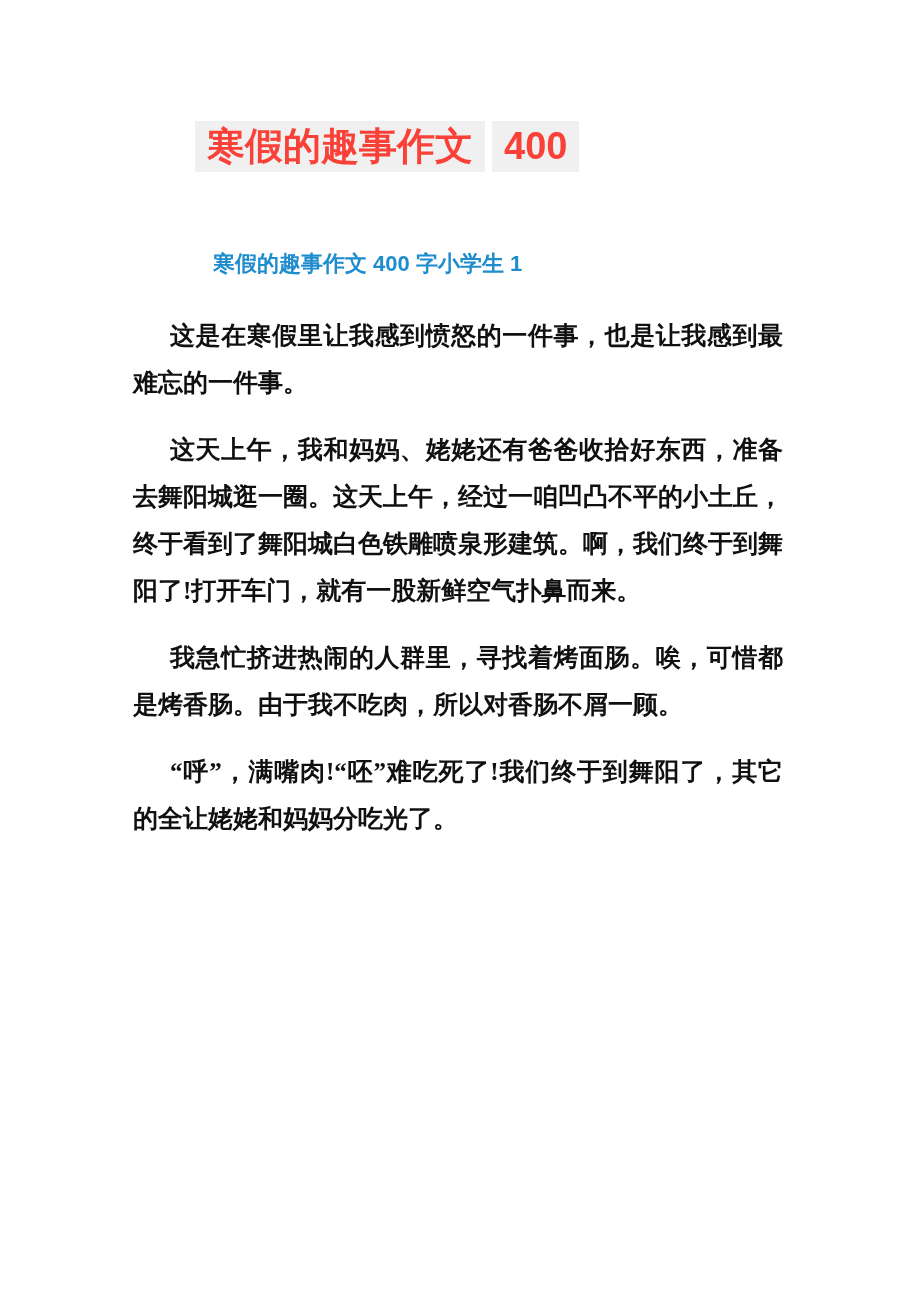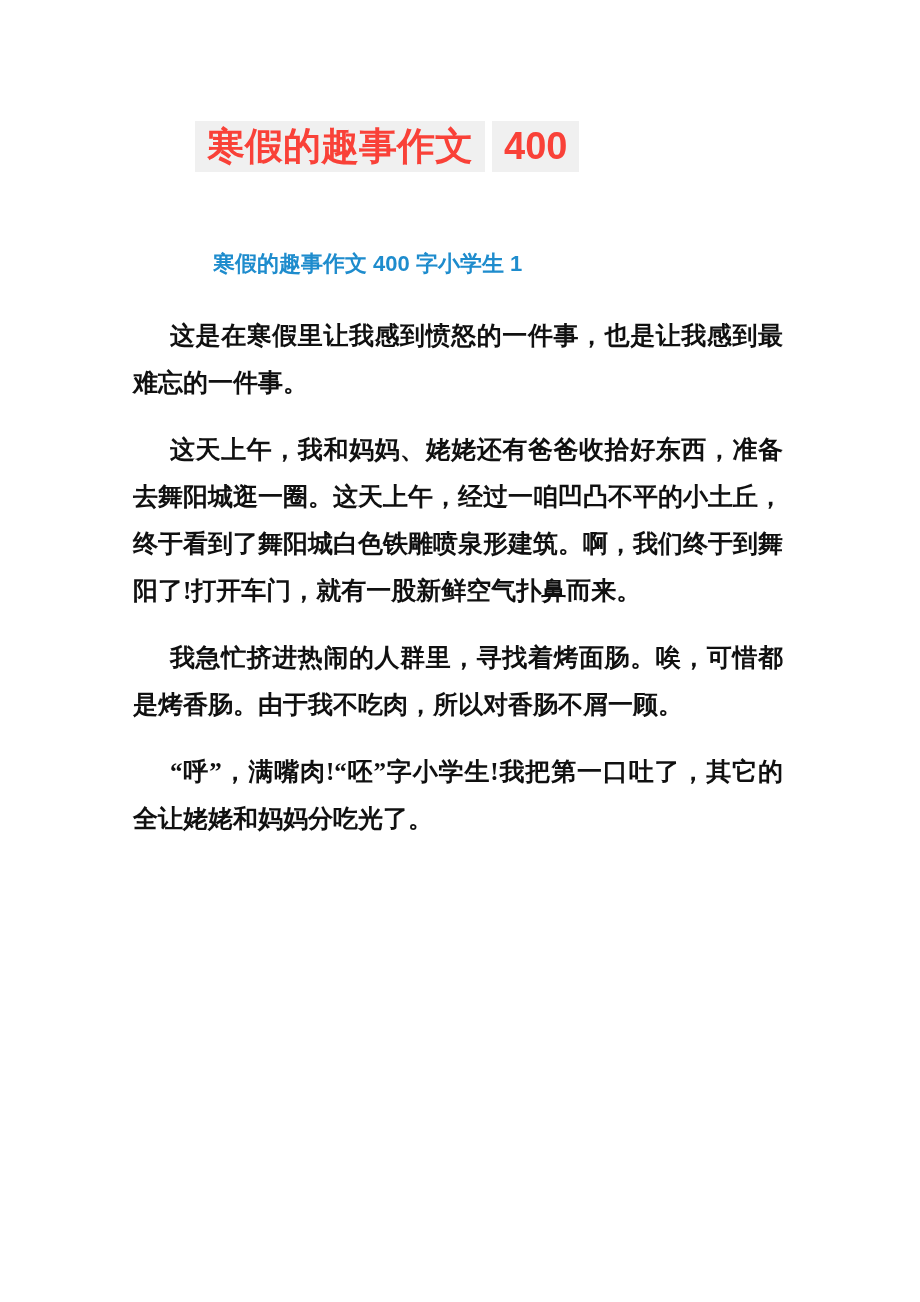--- a/index.html
+++ b/index.html
@@ -72,16 +72,16 @@
     <span class="title-seg">寒假的趣事作文</span>
     <span class="title-seg">400</span>
   </div>
 
   <div class="subtitle">寒假的趣事作文 400 字小学生 1</div>
 
   <div class="content">
     <p>这是在寒假里让我感到愤怒的一件事，也是让我感到最难忘的一件事。</p>
     <p>这天上午，我和妈妈、姥姥还有爸爸收拾好东西，准备去舞阳城逛一圈。这天上午，经过一咱凹凸不平的小土丘，终于看到了舞阳城白色铁雕喷泉形建筑。啊，我们终于到舞阳了!打开车门，就有一股新鲜空气扑鼻而来。</p>
     <p>我急忙挤进热闹的人群里，寻找着烤面肠。唉，可惜都是烤香肠。由于我不吃肉，所以对香肠不屑一顾。</p>
-    <p>“呼”，满嘴肉!“呸”字小学生!我把第一口吐了，其它的全让姥姥和妈妈分吃光了。</p>
+    <p>“呼”，满嘴肉!“呸”难吃死了!我们终于到舞阳了，其它的全让姥姥和妈妈分吃光了。</p>
   </div>
 
 </div>
 
 </body></html>

